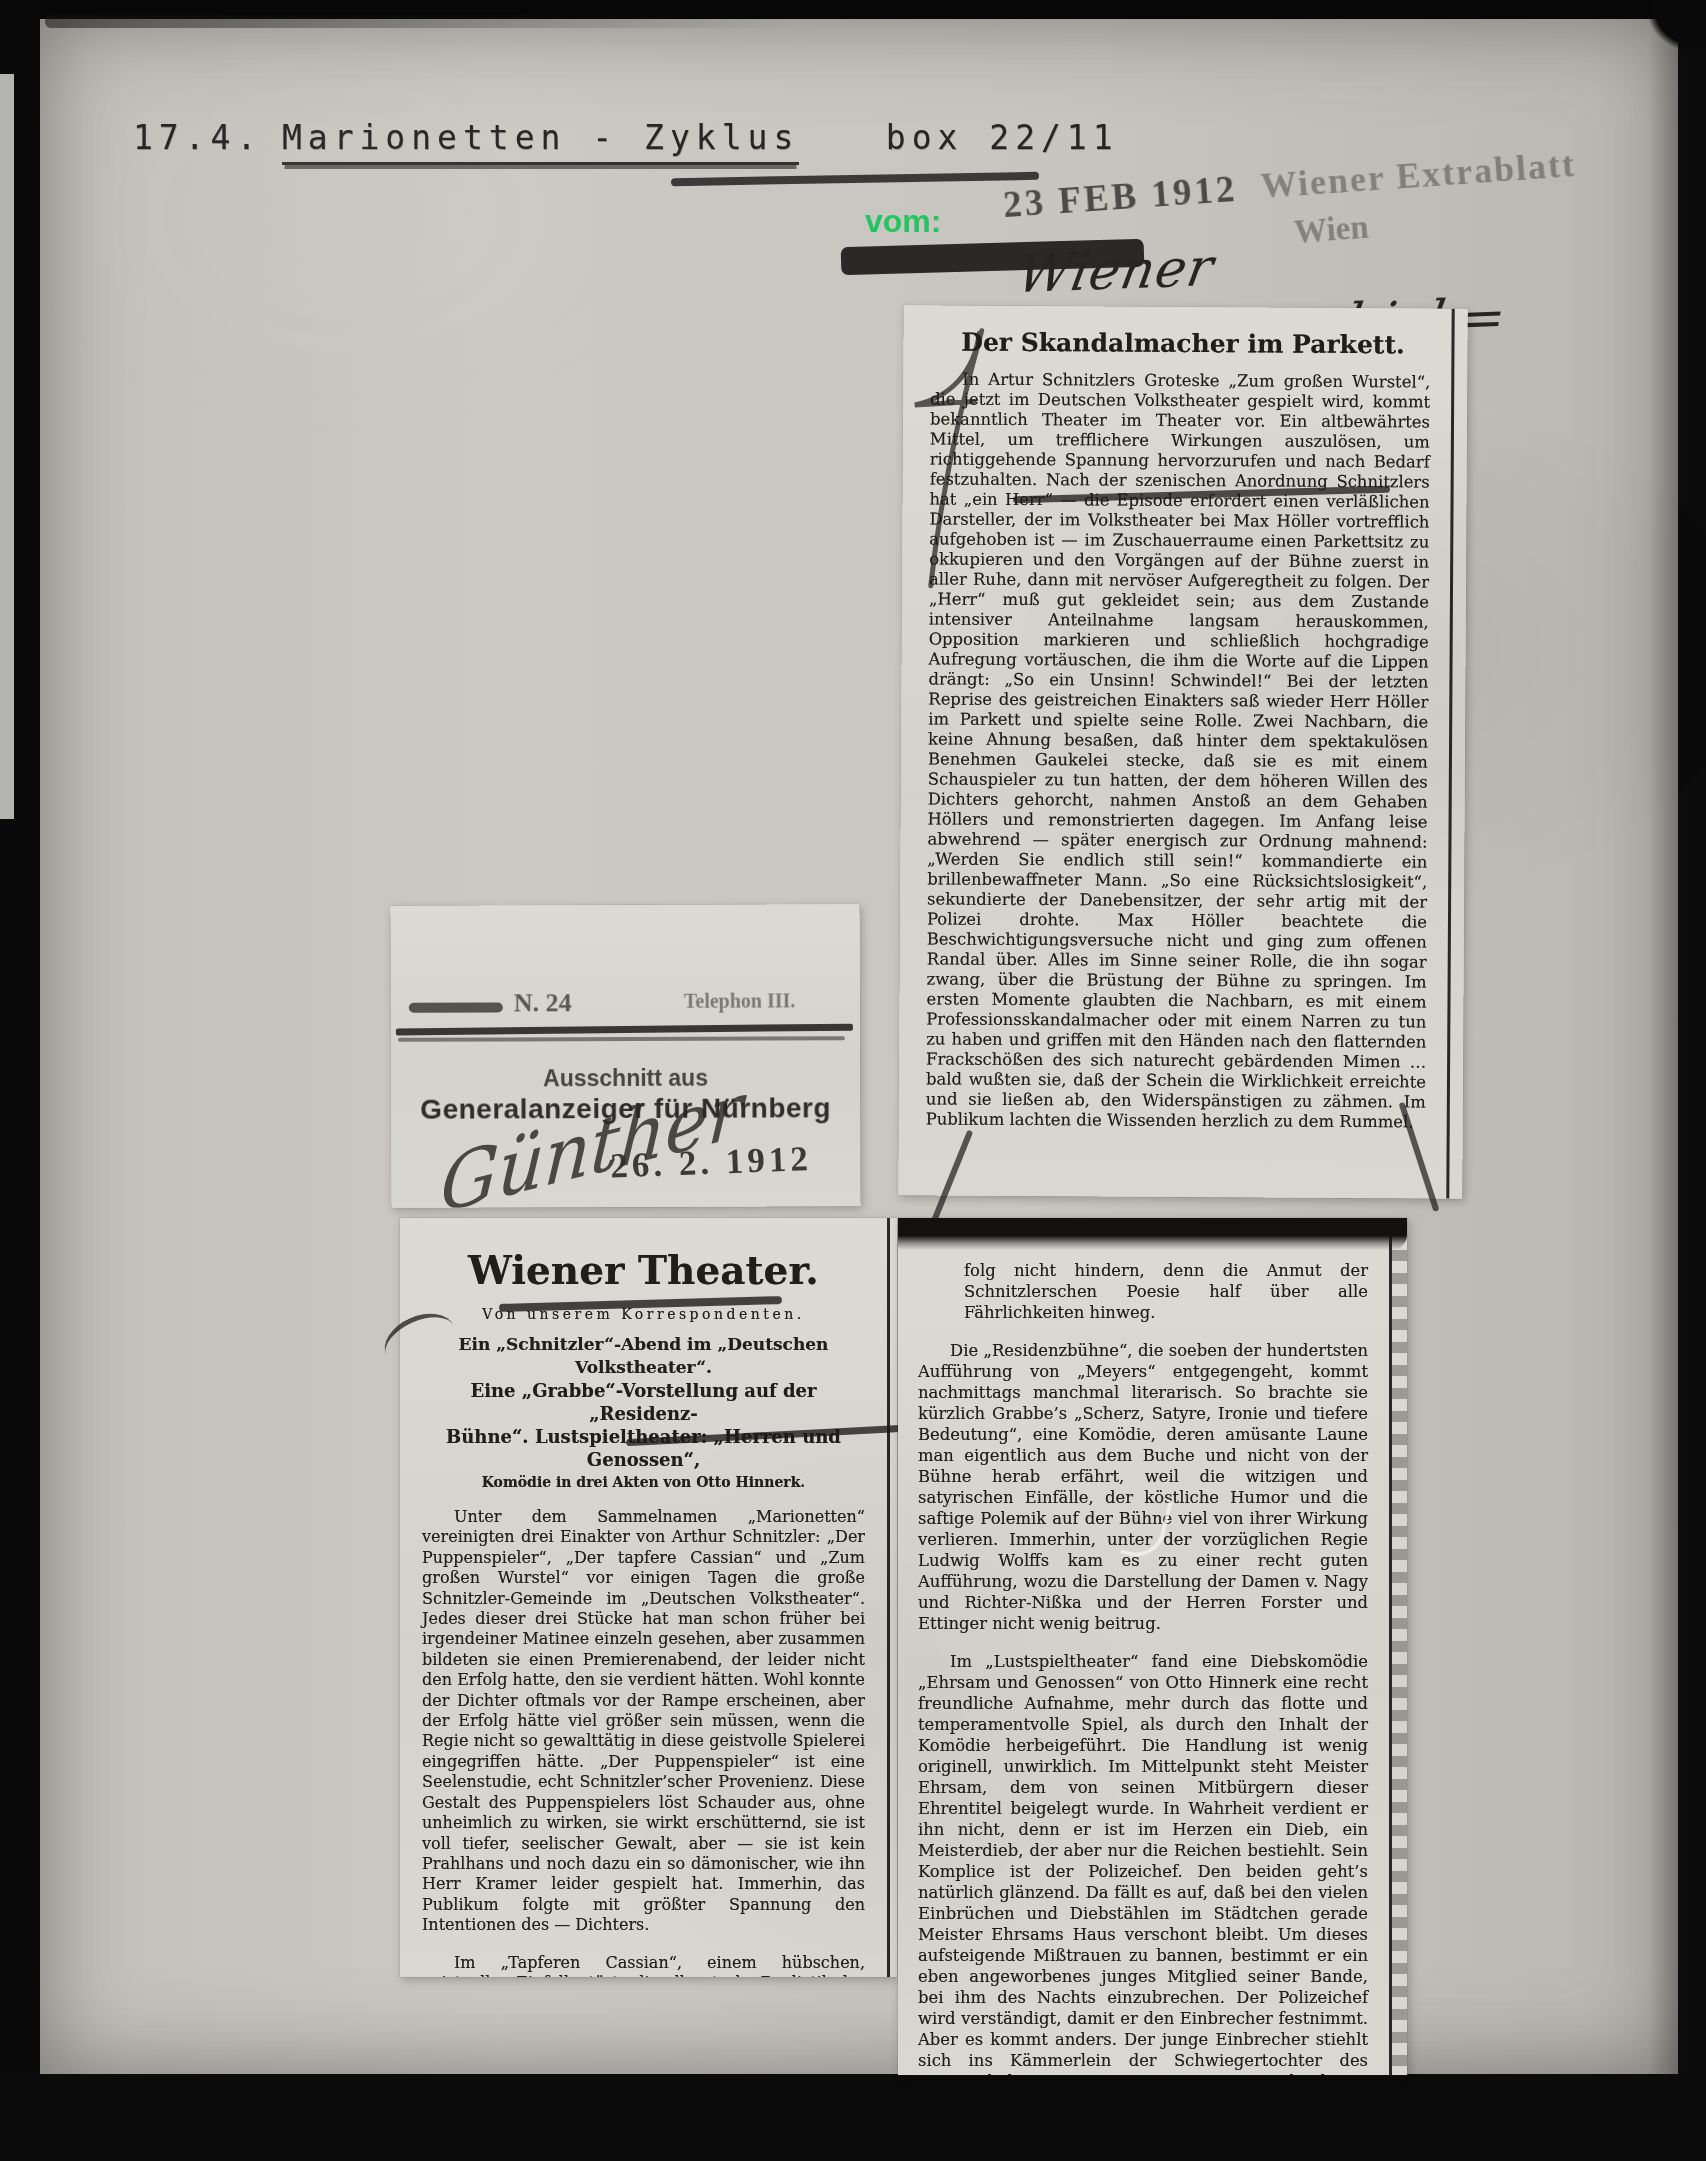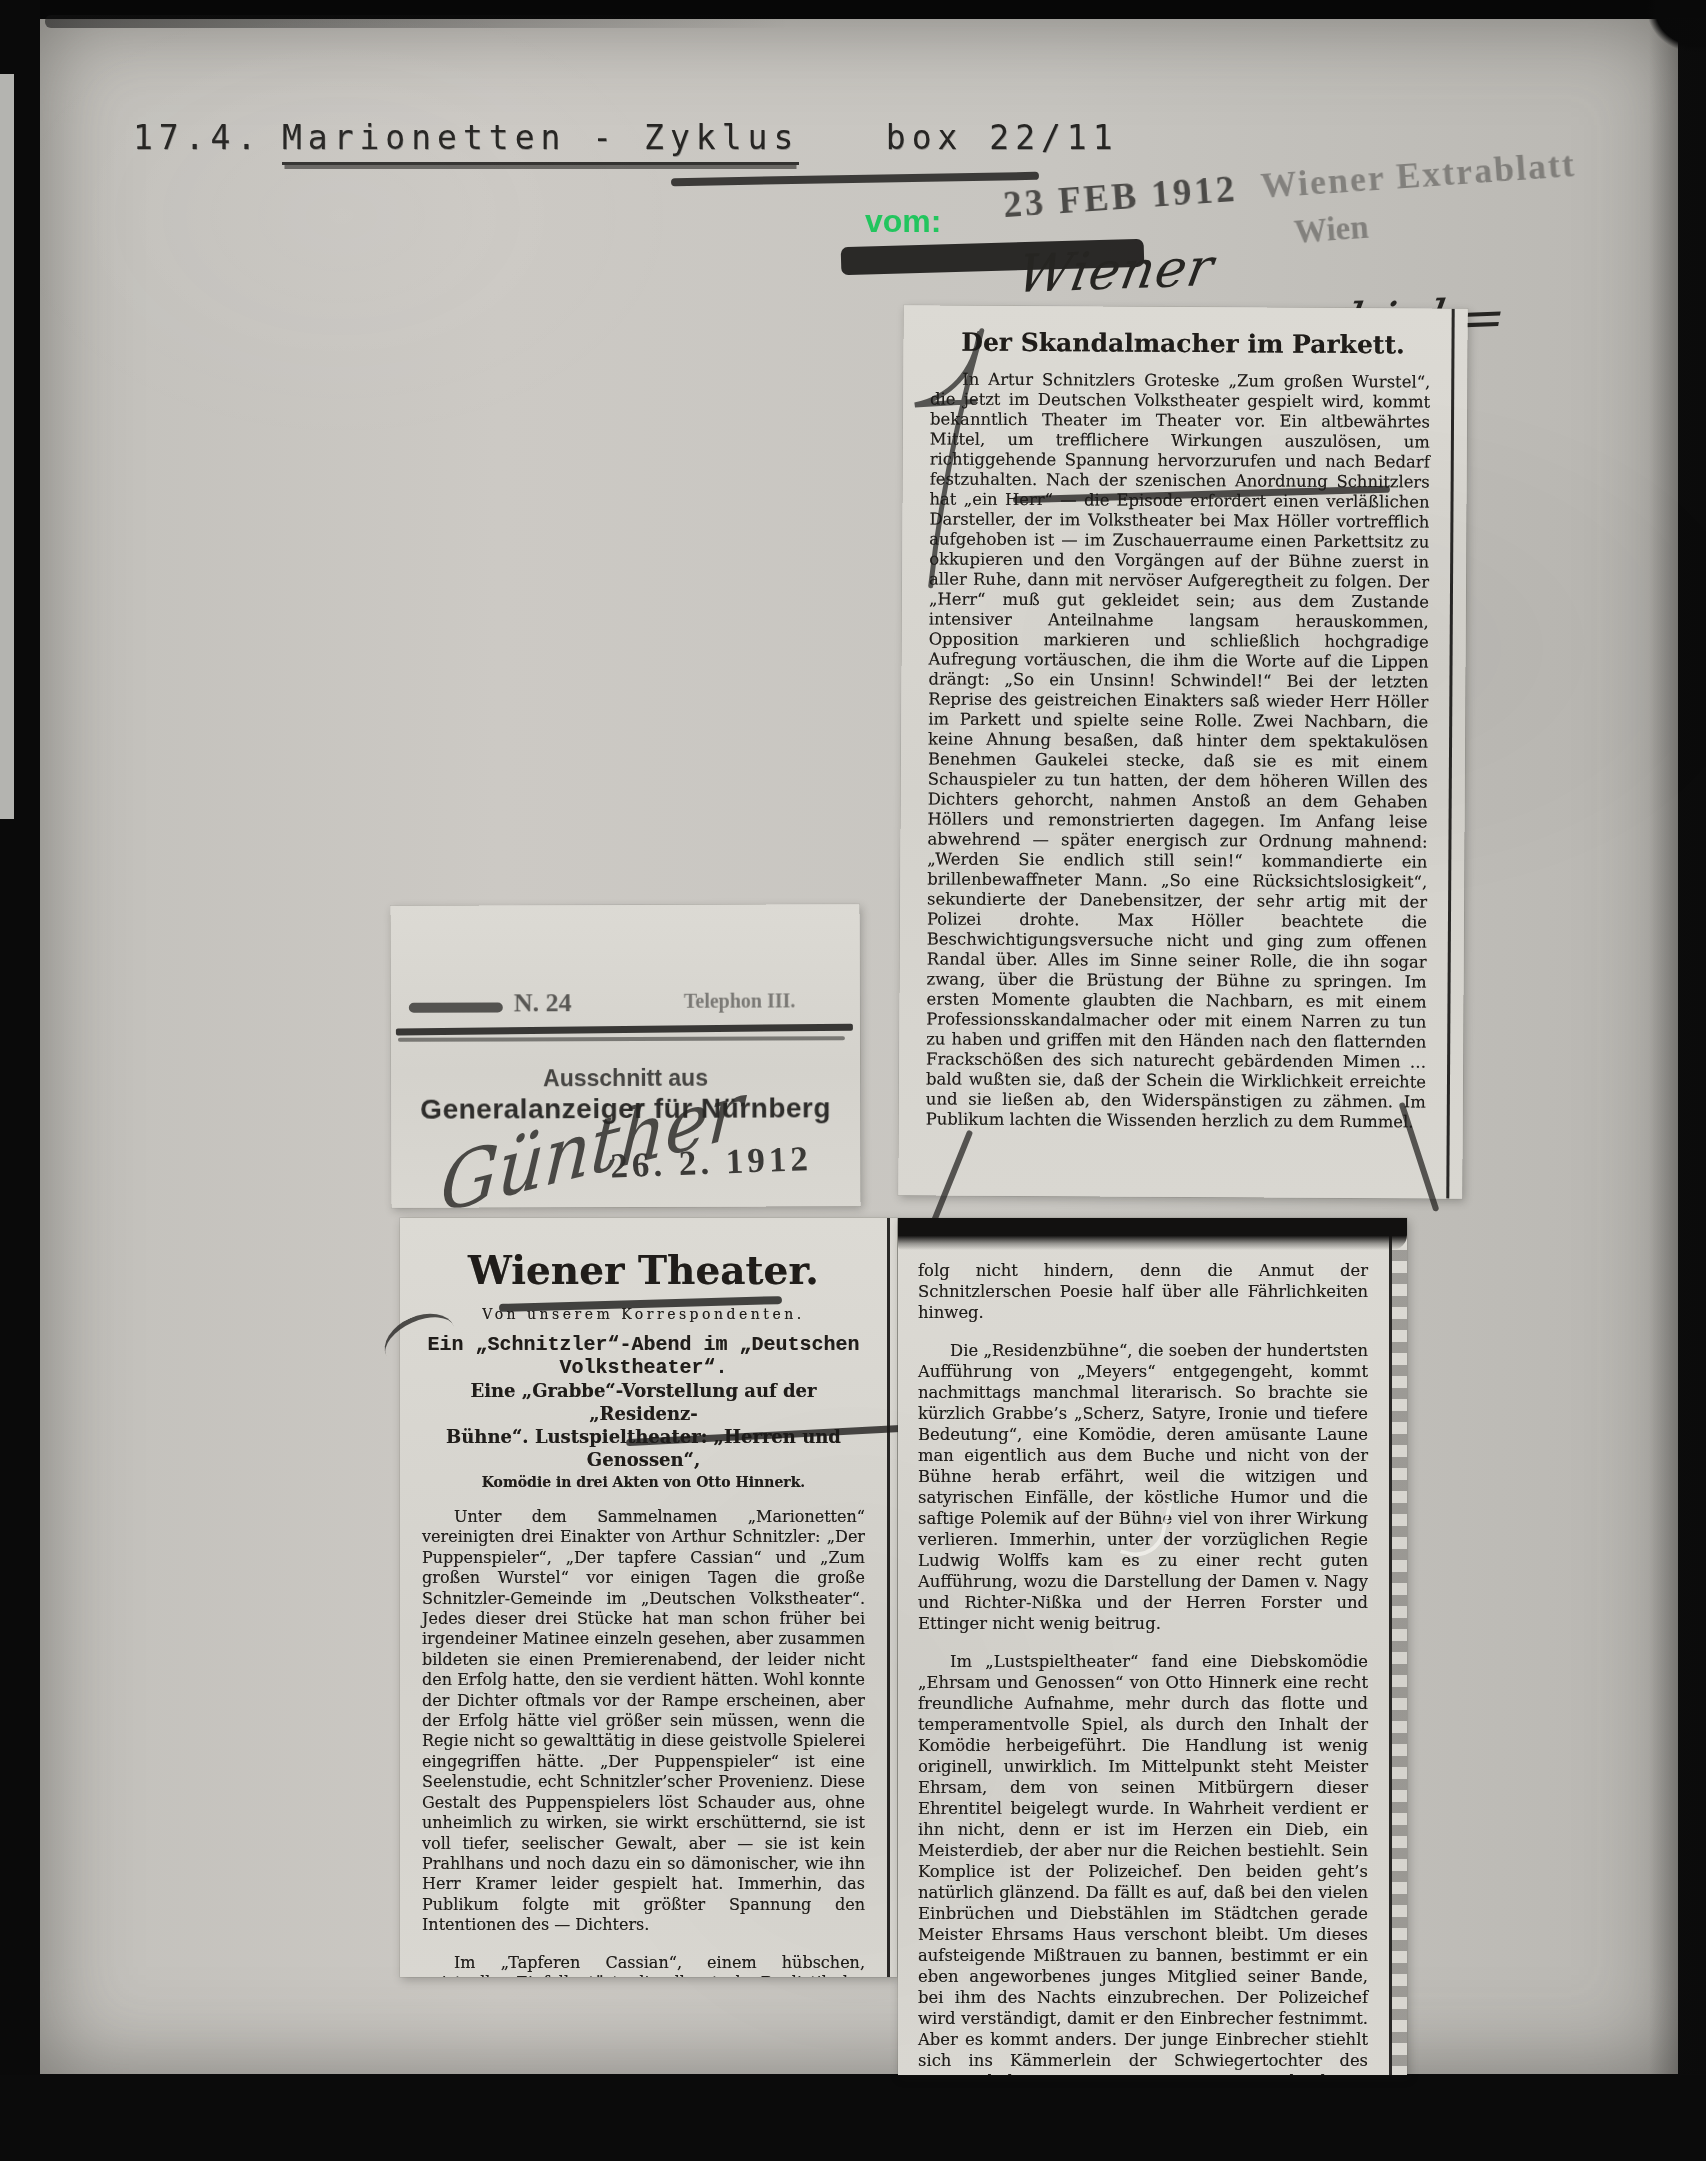--- a/index.html
+++ b/index.html
@@ -18,21 +18,21 @@
         color:#201d1a;overflow:hidden;}
   .frak{font-family:"DejaVu Serif", serif;text-align:justify;
         text-shadow:0 0 0.5px rgba(35,32,30,.55);}
   .typed{font-family:"DejaVu Sans Mono", monospace;color:#262523;
         text-shadow:0.5px 0.5px 0.5px rgba(40,40,40,.35);}
   .stamp{font-family:"Liberation Serif", serif;font-weight:bold;color:#2e2d2b;}
   .hand{font-family:"DejaVu Serif", serif;font-style:italic;color:#262522;}
   .pen{position:absolute;background:#1c1b1a;border-radius:5px;opacity:.82;}
   .rule-v{position:absolute;top:0;bottom:0;width:3.5px;background:#161514;opacity:.9;}
   .cut p{margin:0 0 17px 0;text-indent:32px;}
-  .cut p.noindent{text-indent:0;}
+  .cut p.noindent{text-indent:0;margin-left:46px;}
 </style>
 </head>
 <body>
 
 <div id="stage">
 
   <div class="page"></div>
 
   <div style="position:absolute;left:0;top:0;width:1707px;height:19px;background:#070707;"></div>
   <div style="position:absolute;left:0;top:0;width:40px;height:2161px;background:#0a0a0a;"></div>
@@ -89,21 +89,21 @@
     <div class="hand" style="position:absolute;left:45px;top:199px;font-size:74px;transform:rotate(-14deg) skewX(-18deg);opacity:.8;">Günther</div>
     <div class="stamp" style="position:absolute;left:219px;top:238px;font-size:35px;letter-spacing:4px;transform:rotate(-2deg);opacity:.92;">26. 2. 1912</div>
   </div>
 
   <div class="clip" style="left:400px;top:1218px;width:497px;height:759px;">
     <div class="rule-v" style="right:7px;"></div>
     <div class="frak" style="font-weight:bold;font-size:39px;text-align:center;margin:29px 30px 3px 20px;">Wiener Theater.</div>
     <div class="pen" style="left:99px;top:82px;width:283px;height:8px;transform:rotate(-1.6deg);opacity:.8;"></div>
     <div class="frak" style="font-size:14px;text-align:center;letter-spacing:3.5px;margin:13px 30px 11px 20px;">Von unserem Korrespondenten.</div>
     <div style="margin:0 32px 13px 22px;">
-      <div class="frak" style="font-weight:bold;font-size:20px;text-align:center;line-height:23px;font-family:Liberation Mono, monospace;">Ein „Schnitzler“-Abend im „Deutschen Volkstheater“.</div>
+      <div class="frak" style="font-weight:bold;font-size:17px;text-align:center;line-height:23px;">Ein „Schnitzler“-Abend im „Deutschen Volkstheater“.</div>
       <div class="frak" style="font-weight:bold;font-size:18px;text-align:center;line-height:23px;">Eine „Grabbe“-Vorstellung auf der „Residenz-</div>
       <div class="frak" style="font-weight:bold;font-size:18px;text-align:center;line-height:23px;">Bühne“. Lustspieltheater: „Herren und Genossen“,</div>
       <div class="frak" style="font-weight:bold;font-size:14px;text-align:center;line-height:23px;">Komödie in drei Akten von Otto Hinnerk.</div>
     </div>
     <div class="frak cut" style="font-size:16px;line-height:20.4px;margin:0 32px 0 22px;">
       <p>Unter dem Sammelnamen „Marionetten“ vereinigten drei Einakter von Arthur Schnitzler: „Der Puppenspieler“, „Der tapfere Cassian“ und „Zum großen Wurstel“ vor einigen Tagen die große Schnitzler-Gemeinde im „Deutschen Volkstheater“. Jedes dieser drei Stücke hat man schon früher bei irgendeiner Matinee einzeln gesehen, aber zusammen bildeten sie einen Premierenabend, der leider nicht den Erfolg hatte, den sie verdient hätten. Wohl konnte der Dichter oftmals vor der Rampe erscheinen, aber der Erfolg hätte viel größer sein müssen, wenn die Regie nicht so gewalttätig in diese geistvolle Spielerei eingegriffen hätte. „Der Puppenspieler“ ist eine Seelenstudie, echt Schnitzler’scher Provenienz. Diese Gestalt des Puppenspielers löst Schauder aus, ohne unheimlich zu wirken, sie wirkt erschütternd, sie ist voll tiefer, seelischer Gewalt, aber — sie ist kein Prahlhans und noch dazu ein so dämonischer, wie ihn Herr Kramer leider gespielt hat. Immerhin, das Publikum folgte mit größter Spannung den Intentionen des — Dichters.</p>
       <p>Im „Tapferen Cassian“, einem hübschen, geistvollen Einfall, störte die allzustarke Realistik der Regie, die die Grenzen zwischen Puppen und Menschen allzu deutlich verwischte. Wie der Ritter Martin in Liebe erglüht zur großen, unbekannten Tänzerin, die er erst aufsuchen will, wie der Maulheld Cassian ihm alles wegnimmt, Geld, Geliebte, sogar das Leben, und wie Ritter Martin endlich lieber stirbt, statt die Flöte zu spielen — das ist alles witzig und geistvoll im Buche. Aber auf der Bühne versagten die „Puppen“, weil sie zu viel „Hampelmann“ und zu wenig „Darsteller“ waren. Bei alledem konnte die unglückselige Regie den Er-</p>
     </div>
   </div>
 

